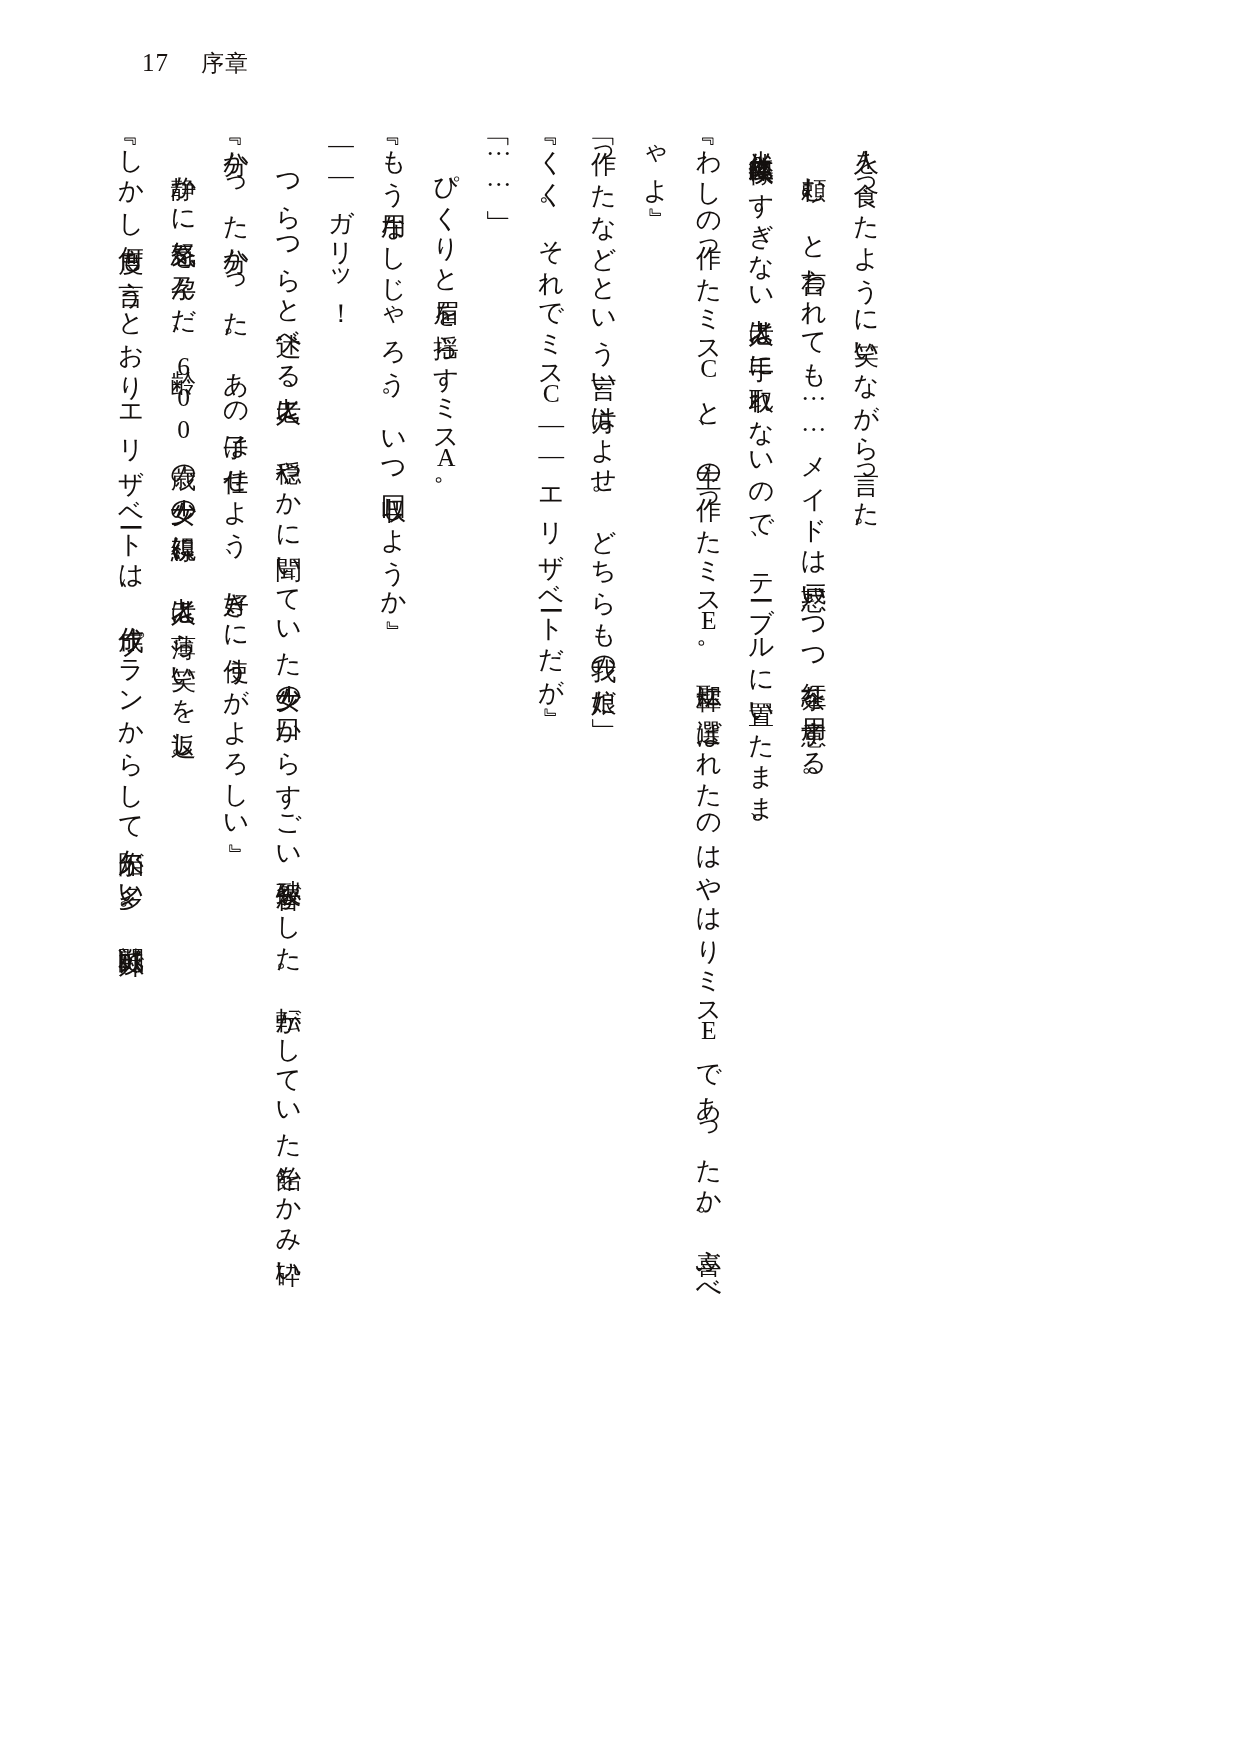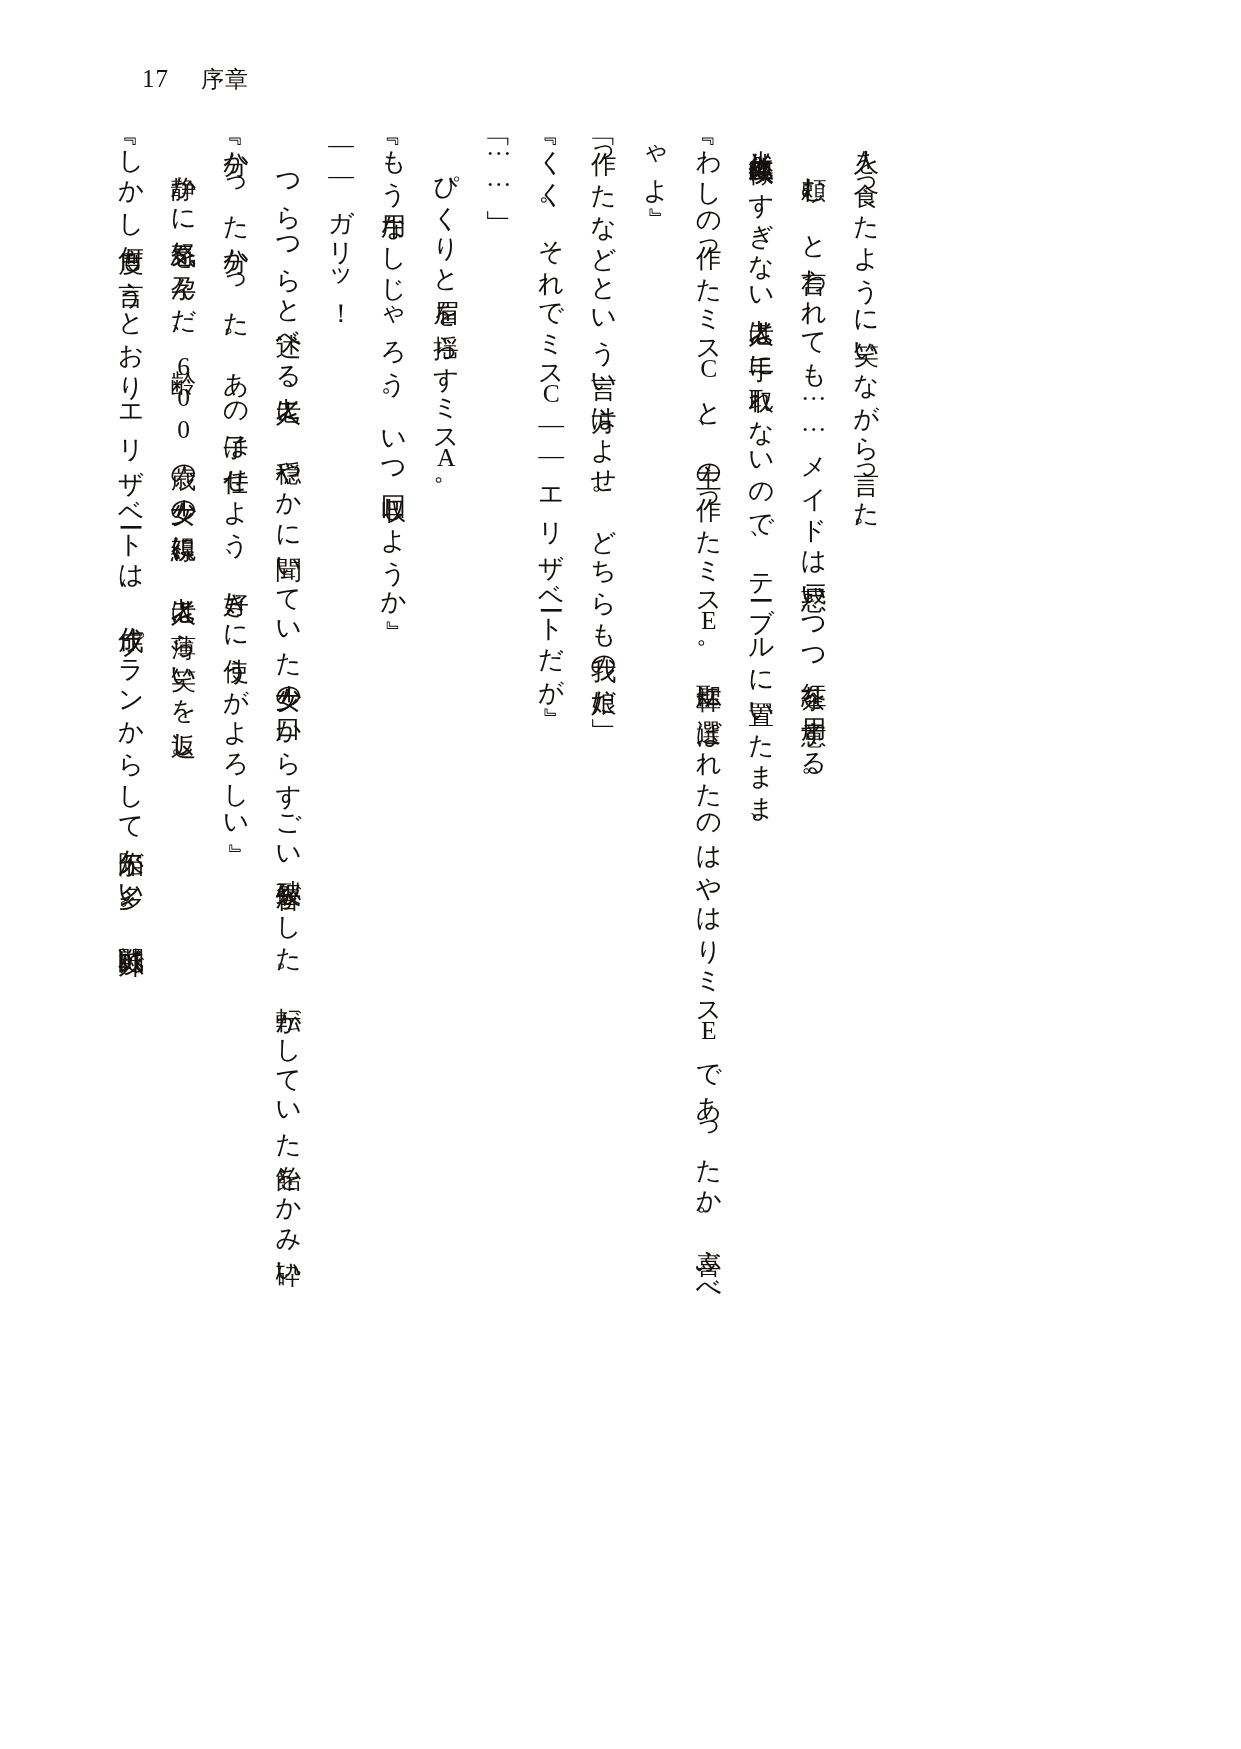--- a/index.html
+++ b/index.html
@@ -25,21 +25,20 @@
     gap: 32px;
     font-size: 24px;
     letter-spacing: 1px;
     color: #18120f;
   }
   .header .page-number {
     font-size: 25px;
   }
   .header .chapter-title {
     font-size: 23px;
-    margin-top: 16px;
   }
   .body-area {
     position: absolute;
     top: 130px;
     left: 104px;
     width: 1040px;
     height: 1420px;
   }
   .vtext {
     writing-mode: vertical-rl;

